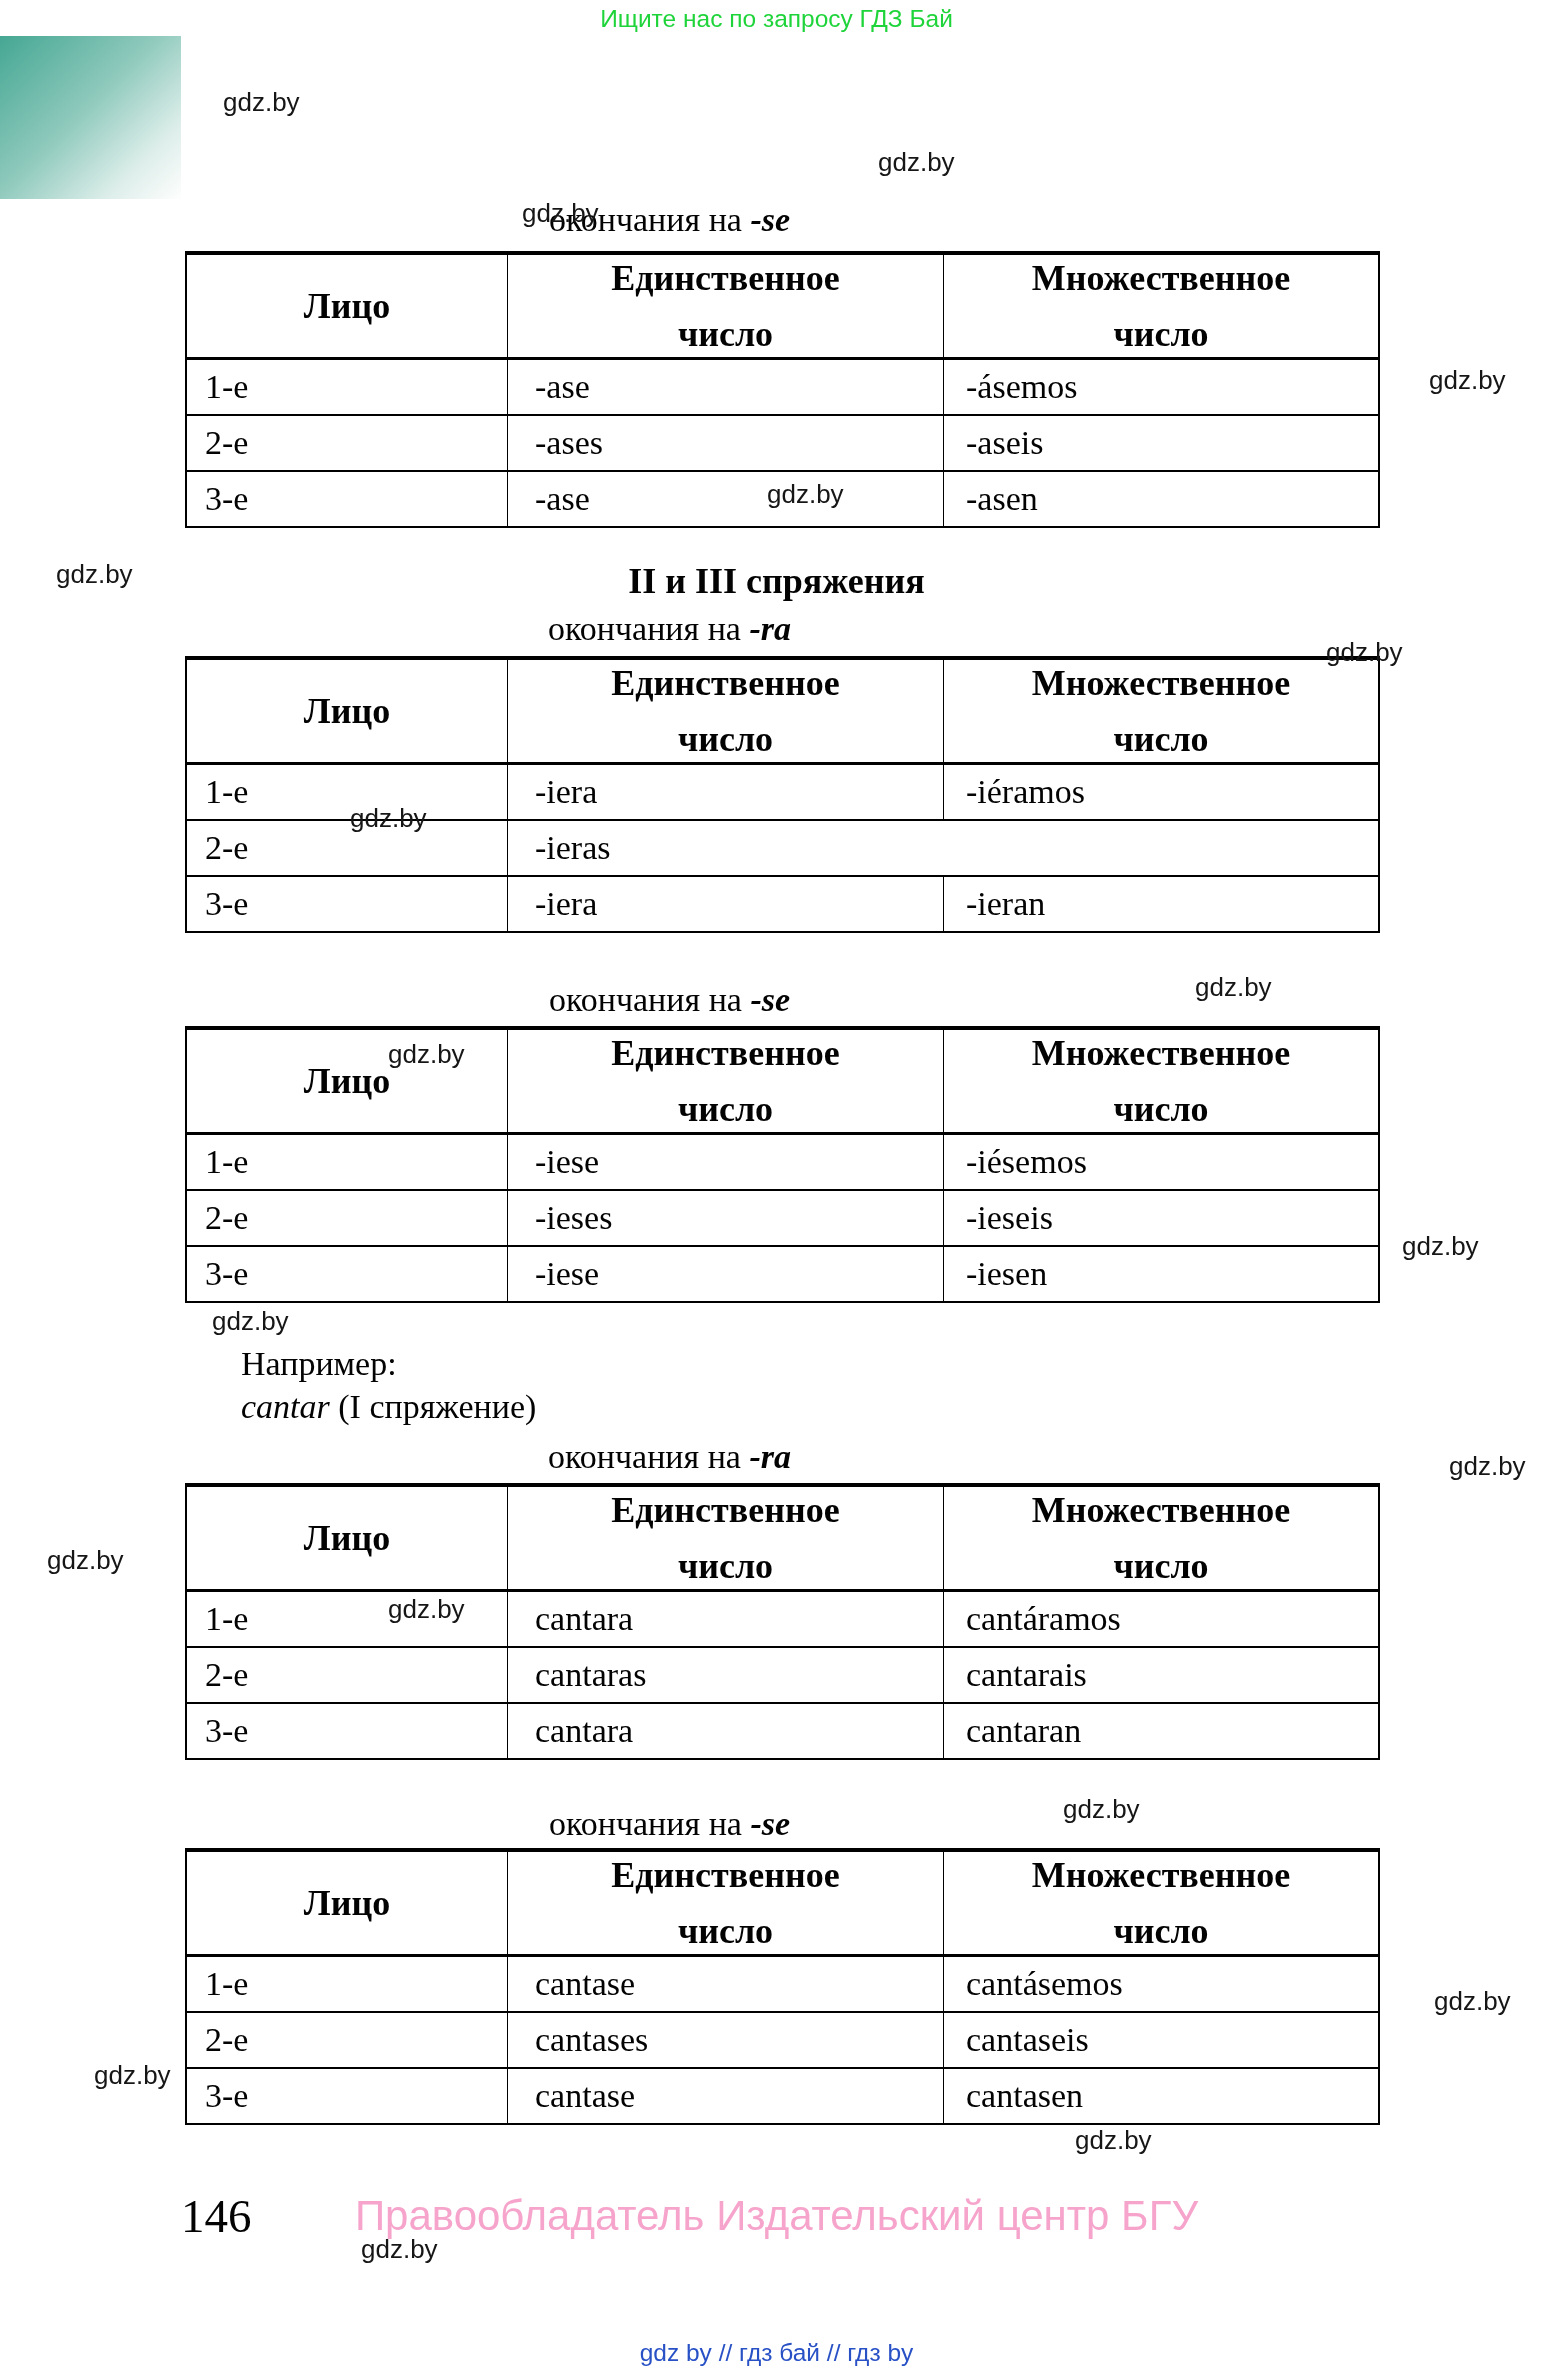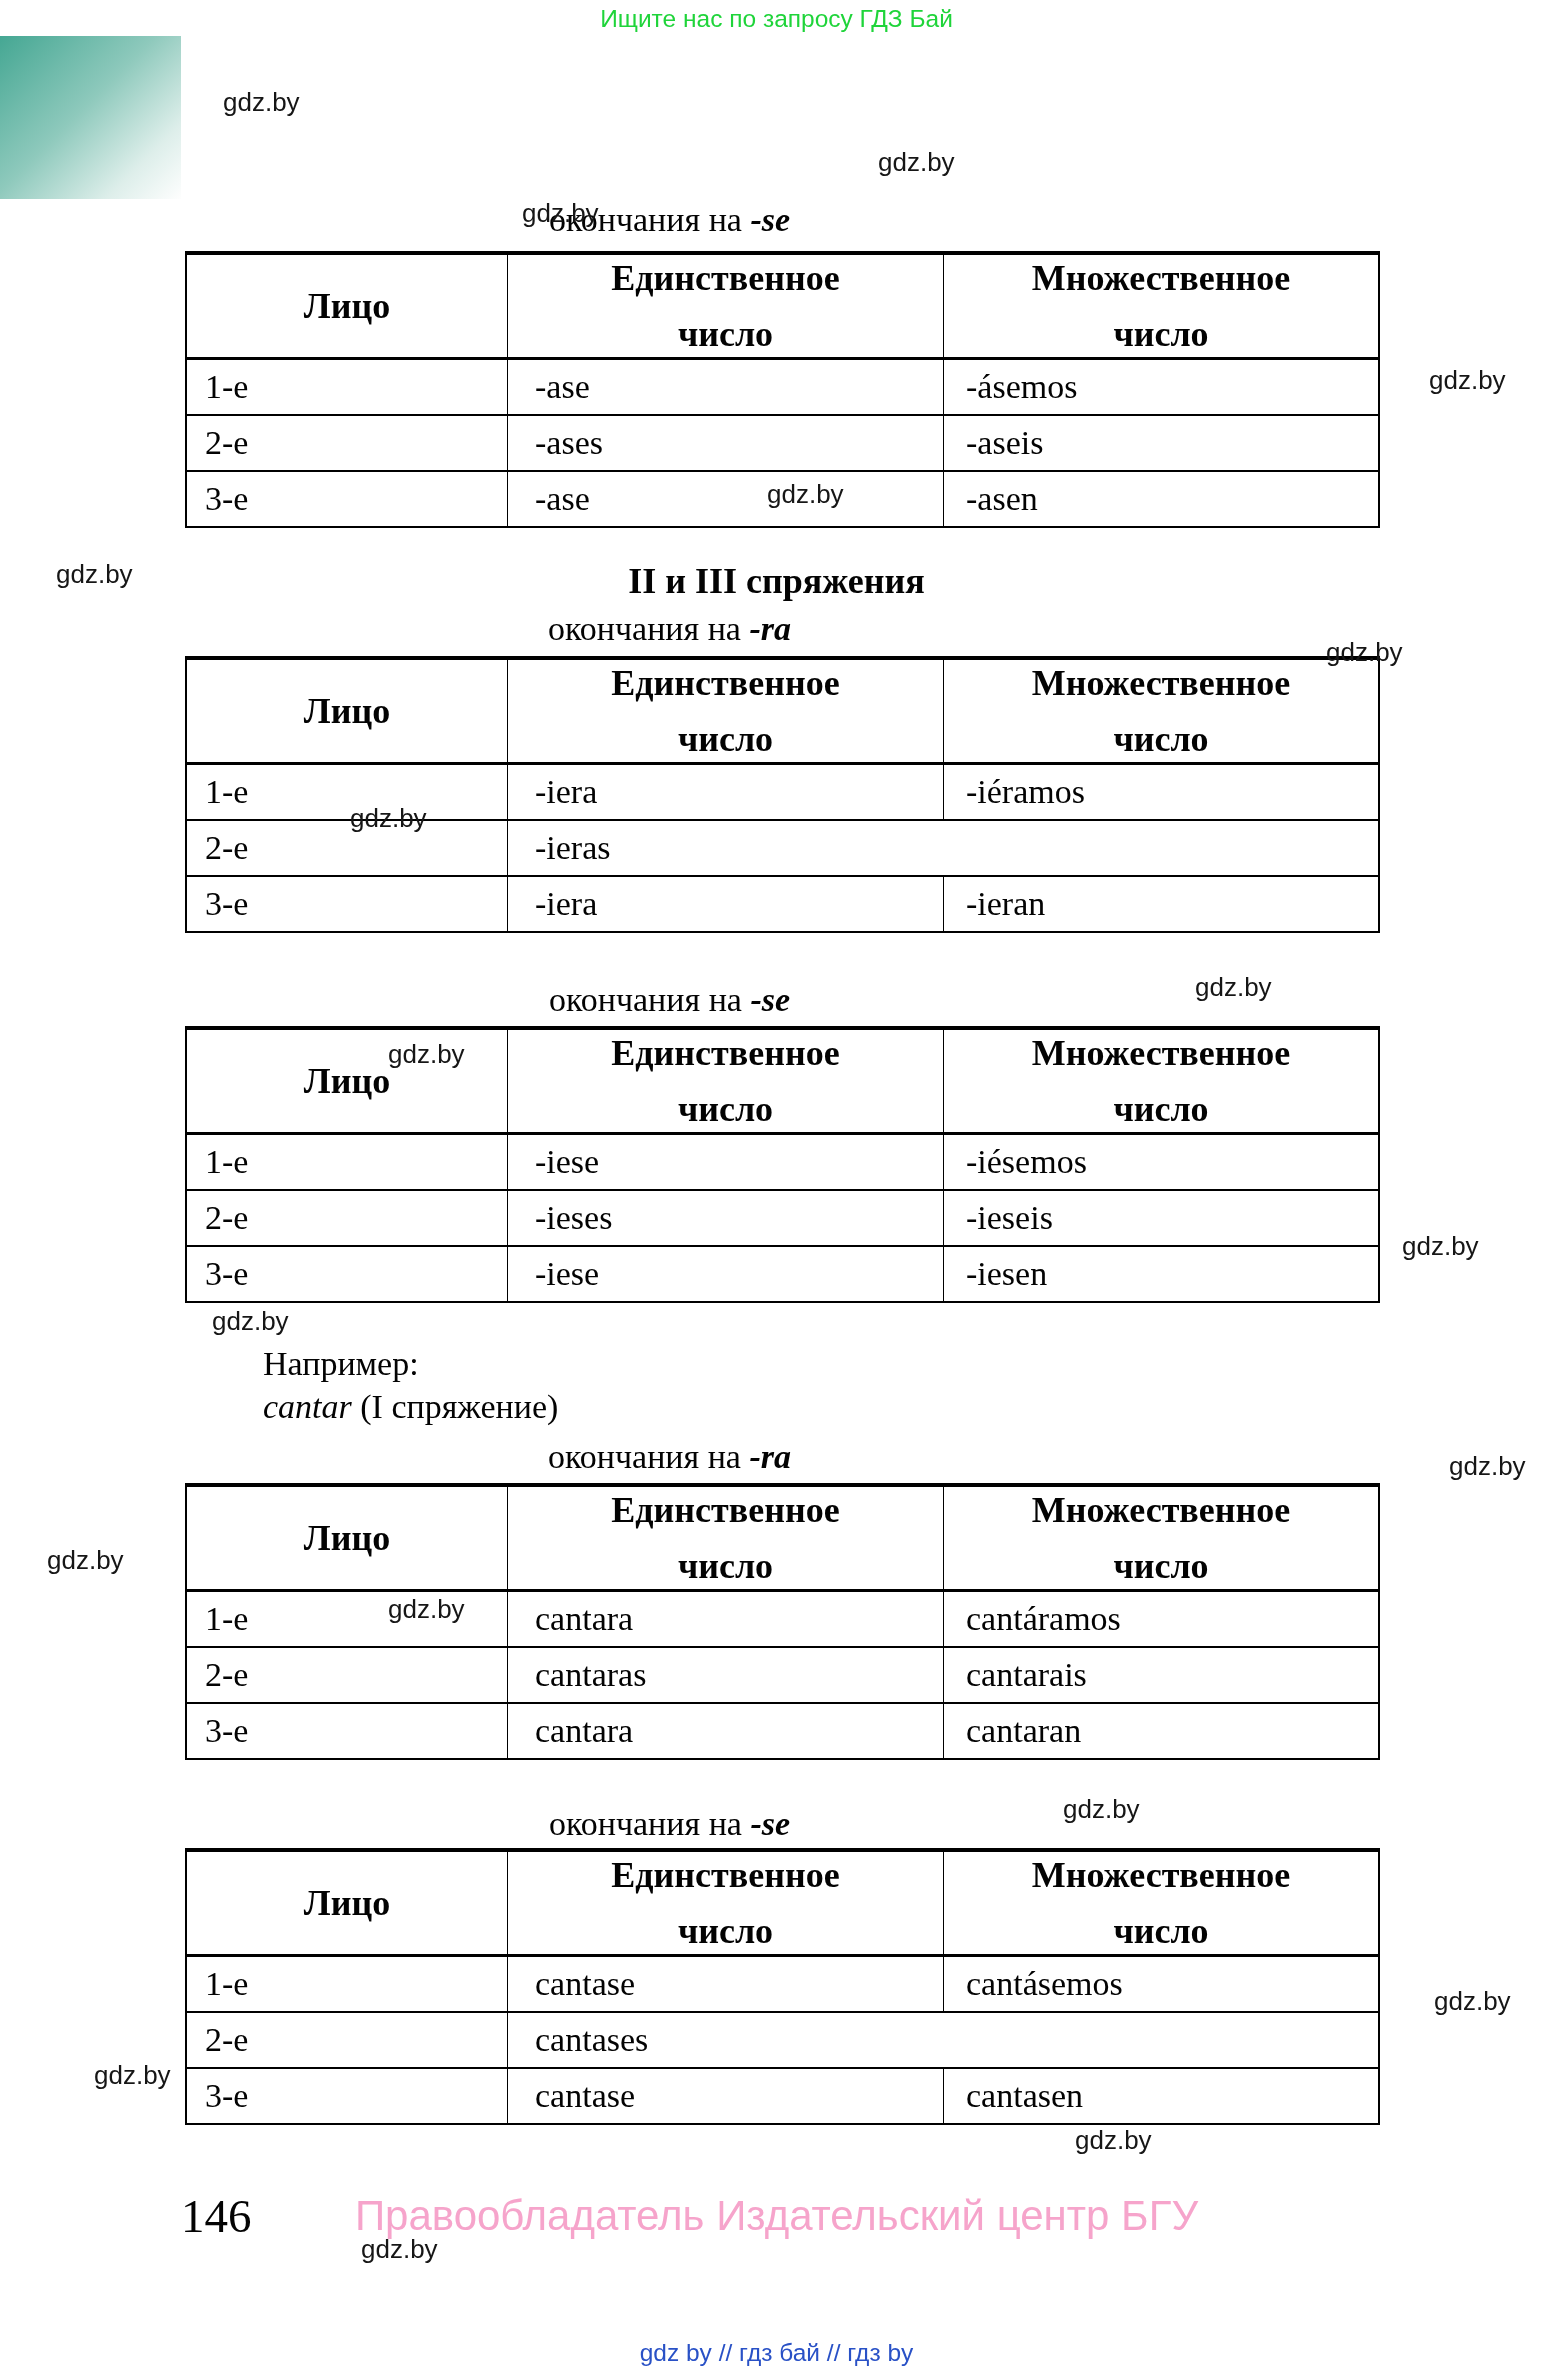--- a/index.html
+++ b/index.html
@@ -24,21 +24,21 @@
     white-space:nowrap;z-index:3;
   }
   
   .title{
     left:0;width:1339px;text-align:center;font-size:34px;line-height:42px;z-index:1;
   }
   .title .suffix{font-weight:bold;font-style:italic;}
   .heading{
     left:0;width:1553px;text-align:center;font-weight:bold;font-size:36px;line-height:44px;
   }
-  .example{left:263px;font-size:34px;line-height:40px;}
+  .example{left:241px;font-size:34px;line-height:40px;}
   .example .it{font-style:italic;}
   
   .tbl{
     left:185px;width:1195px;box-sizing:border-box;
     border:2.7px solid #000;border-top-width:4.5px;background:transparent;z-index:1;
   }
   .thead{display:flex;height:102px;border-bottom:3.6px solid #000;}
   .tr{display:flex;height:54px;}
   .tr + .tr{border-top:2.7px solid #000;}
   .th,.td{box-sizing:border-box;display:flex;align-items:center;}
@@ -221,20 +221,21 @@
     <div class="th c3">Множественное число</div>
   </div>
   <div class="tr">
     <div class="td c1">1-е</div>
     <div class="td c2">cantase</div>
     <div class="td c3">cantásemos</div>
   </div>
   <div class="tr">
     <div class="td c1">2-е</div>
     <div class="td c2">cantases</div>
+    <div class="td c3">cantaseis</div>
   </div>
   <div class="tr">
     <div class="td c1">3-е</div>
     <div class="td c2">cantase</div>
     <div class="td c3">cantasen</div>
   </div>
 </div>
 
 <div class="abs page-num">146</div>
 <div class="abs copyright">Правообладатель Издательский центр БГУ</div>

